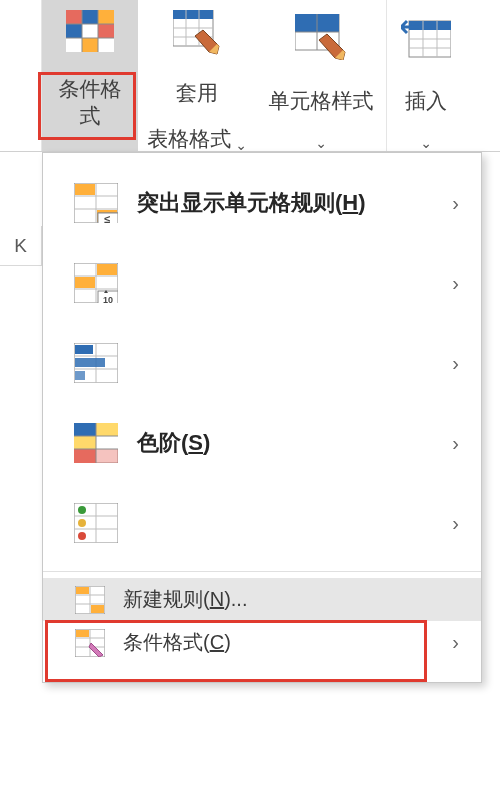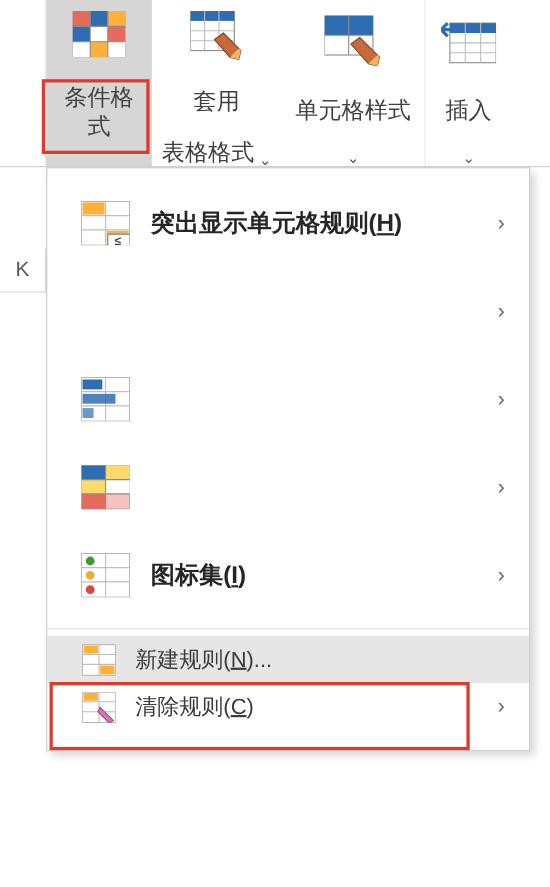--- a/index.html
+++ b/index.html
@@ -236,20 +236,33 @@
         <rect x="22" y="28" width="22" height="14" fill="#fff" stroke="#8a8a8a" transform="translate(2,2)"></rect>
         <rect x="24" y="30" width="20" height="12" fill="#fff" stroke="#8a8a8a"></rect>
         <text x="30" y="40" font-size="11" fill="#444">≤</text>
       </svg>
     </div>
     <span><span>突出显示单元格规则(</span><span class="underline">H</span><span>)</span></span>
     <span class="chev">›</span>
   </div>
 
   <div class="menu-item">
+    <div class="m-icon">
+      <svg width="44" height="40" viewBox="0 0 44 40">
+        <rect x="0" y="0" width="44" height="40" fill="#fff" stroke="#8a8a8a"></rect>
+        <line x1="0" y1="13" x2="44" y2="13" stroke="#bdbdbd"></line>
+        <line x1="0" y1="26" x2="44" y2="26" stroke="#bdbdbd"></line>
+        <line x1="22" y1="0" x2="22" y2="40" stroke="#bdbdbd"></line>
+        <rect x="23" y="1" width="20" height="11" fill="#ffb03b"></rect>
+        <rect x="1" y="14" width="20" height="11" fill="#ffb03b"></rect>
+        <rect x="24" y="28" width="20" height="14" fill="#fff" stroke="#8a8a8a"></rect>
+        <path d="M30 30 L34 30 L32 27 Z" fill="#444"></path>
+        <text x="29" y="40" font-size="9" fill="#444">10</text>
+      </svg>
+    </div>
     <span class="chev">›</span>
   </div>
 
   <div class="menu-item">
     <div class="m-icon">
       <svg width="44" height="40" viewBox="0 0 44 40">
         <rect x="0" y="0" width="44" height="40" fill="#fff" stroke="#8a8a8a"></rect>
         <line x1="0" y1="13" x2="44" y2="13" stroke="#bdbdbd"></line>
         <line x1="0" y1="26" x2="44" y2="26" stroke="#bdbdbd"></line>
         <line x1="22" y1="0" x2="22" y2="40" stroke="#bdbdbd"></line>
@@ -269,36 +282,36 @@
         <rect x="22" y="0" width="22" height="13" fill="#ffd96b"></rect>
         <rect x="0" y="13" width="22" height="13" fill="#ffd96b"></rect>
         <rect x="22" y="13" width="22" height="13" fill="#fff"></rect>
         <rect x="0" y="26" width="22" height="14" fill="#e66a5e"></rect>
         <rect x="22" y="26" width="22" height="14" fill="#e66a5e" opacity=".4"></rect>
         <line x1="22" y1="0" x2="22" y2="40" stroke="#8a8a8a"></line>
         <line x1="0" y1="13" x2="44" y2="13" stroke="#8a8a8a"></line>
         <line x1="0" y1="26" x2="44" y2="26" stroke="#8a8a8a"></line>
       </svg>
     </div>
+    <span><span>色阶(</span><span class="underline">S</span><span>)</span></span>
     <span class="chev">›</span>
   </div>
 
   <div class="menu-item">
     <div class="m-icon">
       <svg width="44" height="40" viewBox="0 0 44 40">
         <rect x="0" y="0" width="44" height="40" fill="#fff" stroke="#8a8a8a"></rect>
         <line x1="0" y1="13" x2="44" y2="13" stroke="#bdbdbd"></line>
         <line x1="0" y1="26" x2="44" y2="26" stroke="#bdbdbd"></line>
         <line x1="22" y1="0" x2="22" y2="40" stroke="#bdbdbd"></line>
         <circle cx="8" cy="7" r="4" fill="#3a9a3a"></circle>
         <circle cx="8" cy="20" r="4" fill="#e6b23a"></circle>
         <circle cx="8" cy="33" r="4" fill="#d94a3a"></circle>
       </svg>
     </div>
-    <span><span>图标集(</span><span class="underline">I</span><span>)</span></span>
     <span class="chev">›</span>
   </div>
 
   <div class="menu-sep"></div>
 
   <div class="menu-item small hover">
     <div class="m-icon">
       <svg width="30" height="28" viewBox="0 0 30 28">
         <rect x="0" y="0" width="30" height="28" fill="#fff" stroke="#8a8a8a"></rect>
         <line x1="0" y1="9" x2="30" y2="9" stroke="#bdbdbd"></line>
@@ -315,21 +328,21 @@
     <div class="m-icon">
       <svg width="30" height="28" viewBox="0 0 30 28">
         <rect x="0" y="0" width="30" height="28" fill="#fff" stroke="#8a8a8a"></rect>
         <line x1="0" y1="9" x2="30" y2="9" stroke="#bdbdbd"></line>
         <line x1="0" y1="18" x2="30" y2="18" stroke="#bdbdbd"></line>
         <line x1="15" y1="0" x2="15" y2="28" stroke="#bdbdbd"></line>
         <rect x="1" y="1" width="13" height="7" fill="#ffb03b"></rect>
         <path d="M16 14 L28 26 L24 28 L14 18 Z" fill="#d27ab8" stroke="#a04a8a"></path>
       </svg>
     </div>
-    <span><span>清除规则(</span><span class="underline">C</span><span>)</span></span>
+    <span><span>条件格式(</span><span class="underline">C</span><span>)</span></span>
     <span class="chev">›</span>
   </div>
 
 
 </div>
 
 <div class="redbox1"></div>
 <div class="redbox2"></div>
 
 </body></html>

